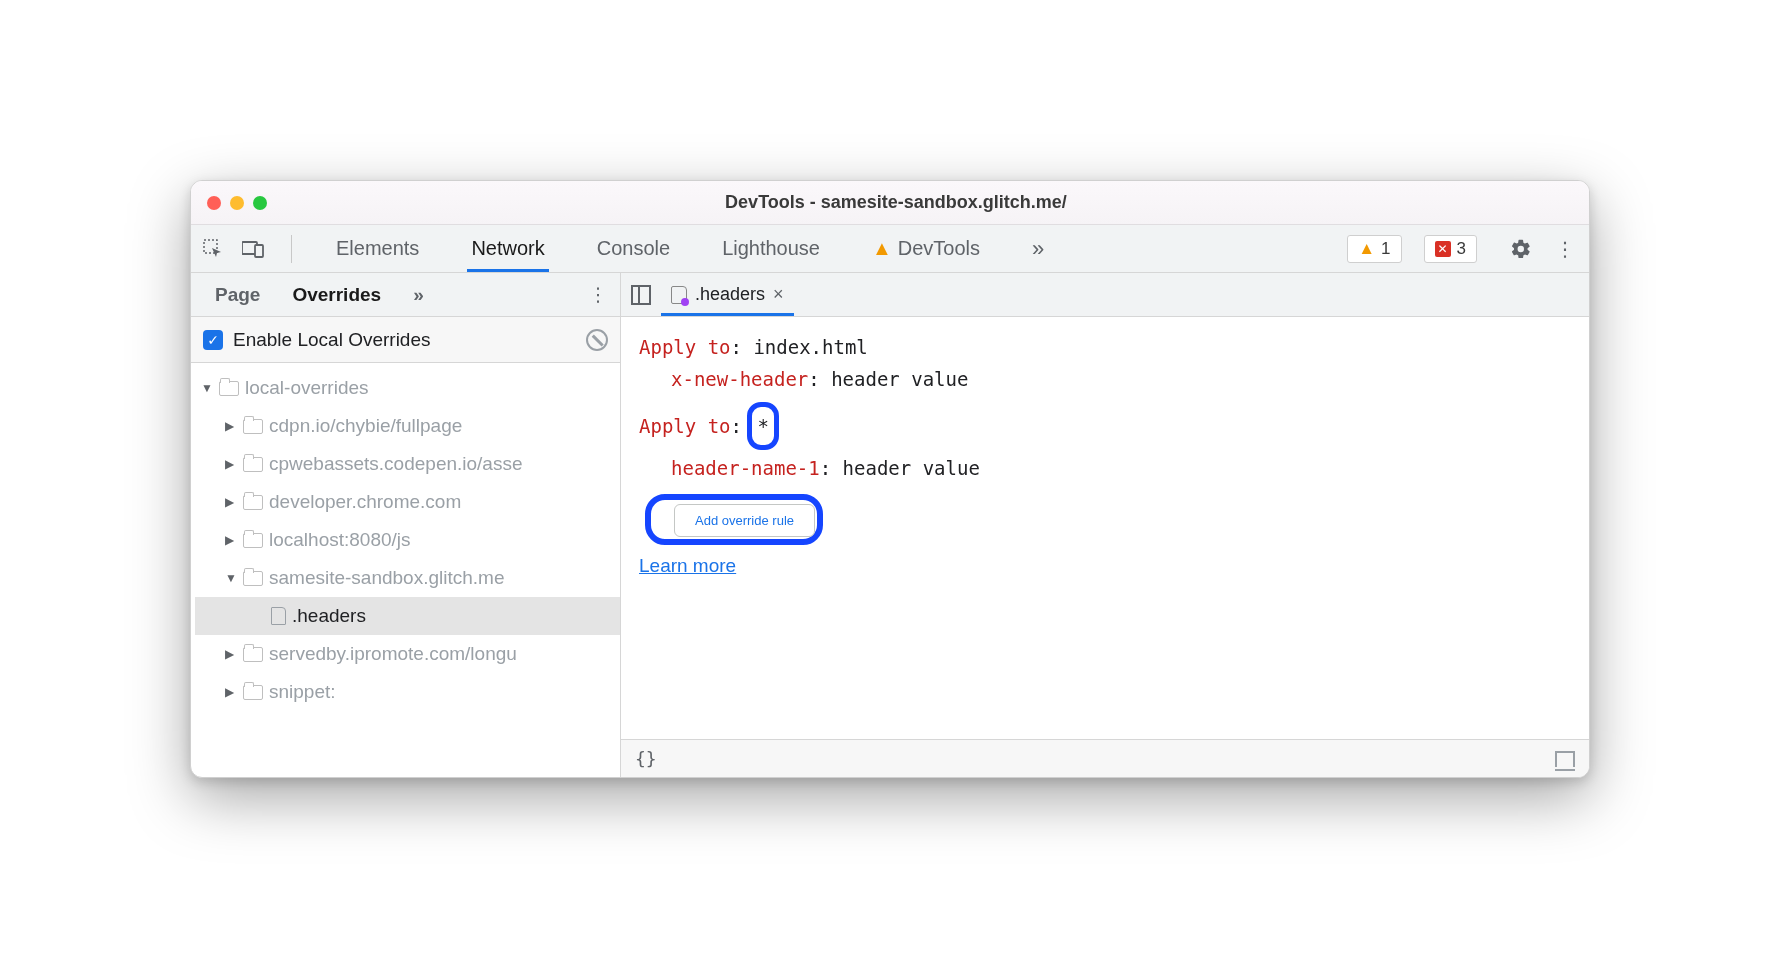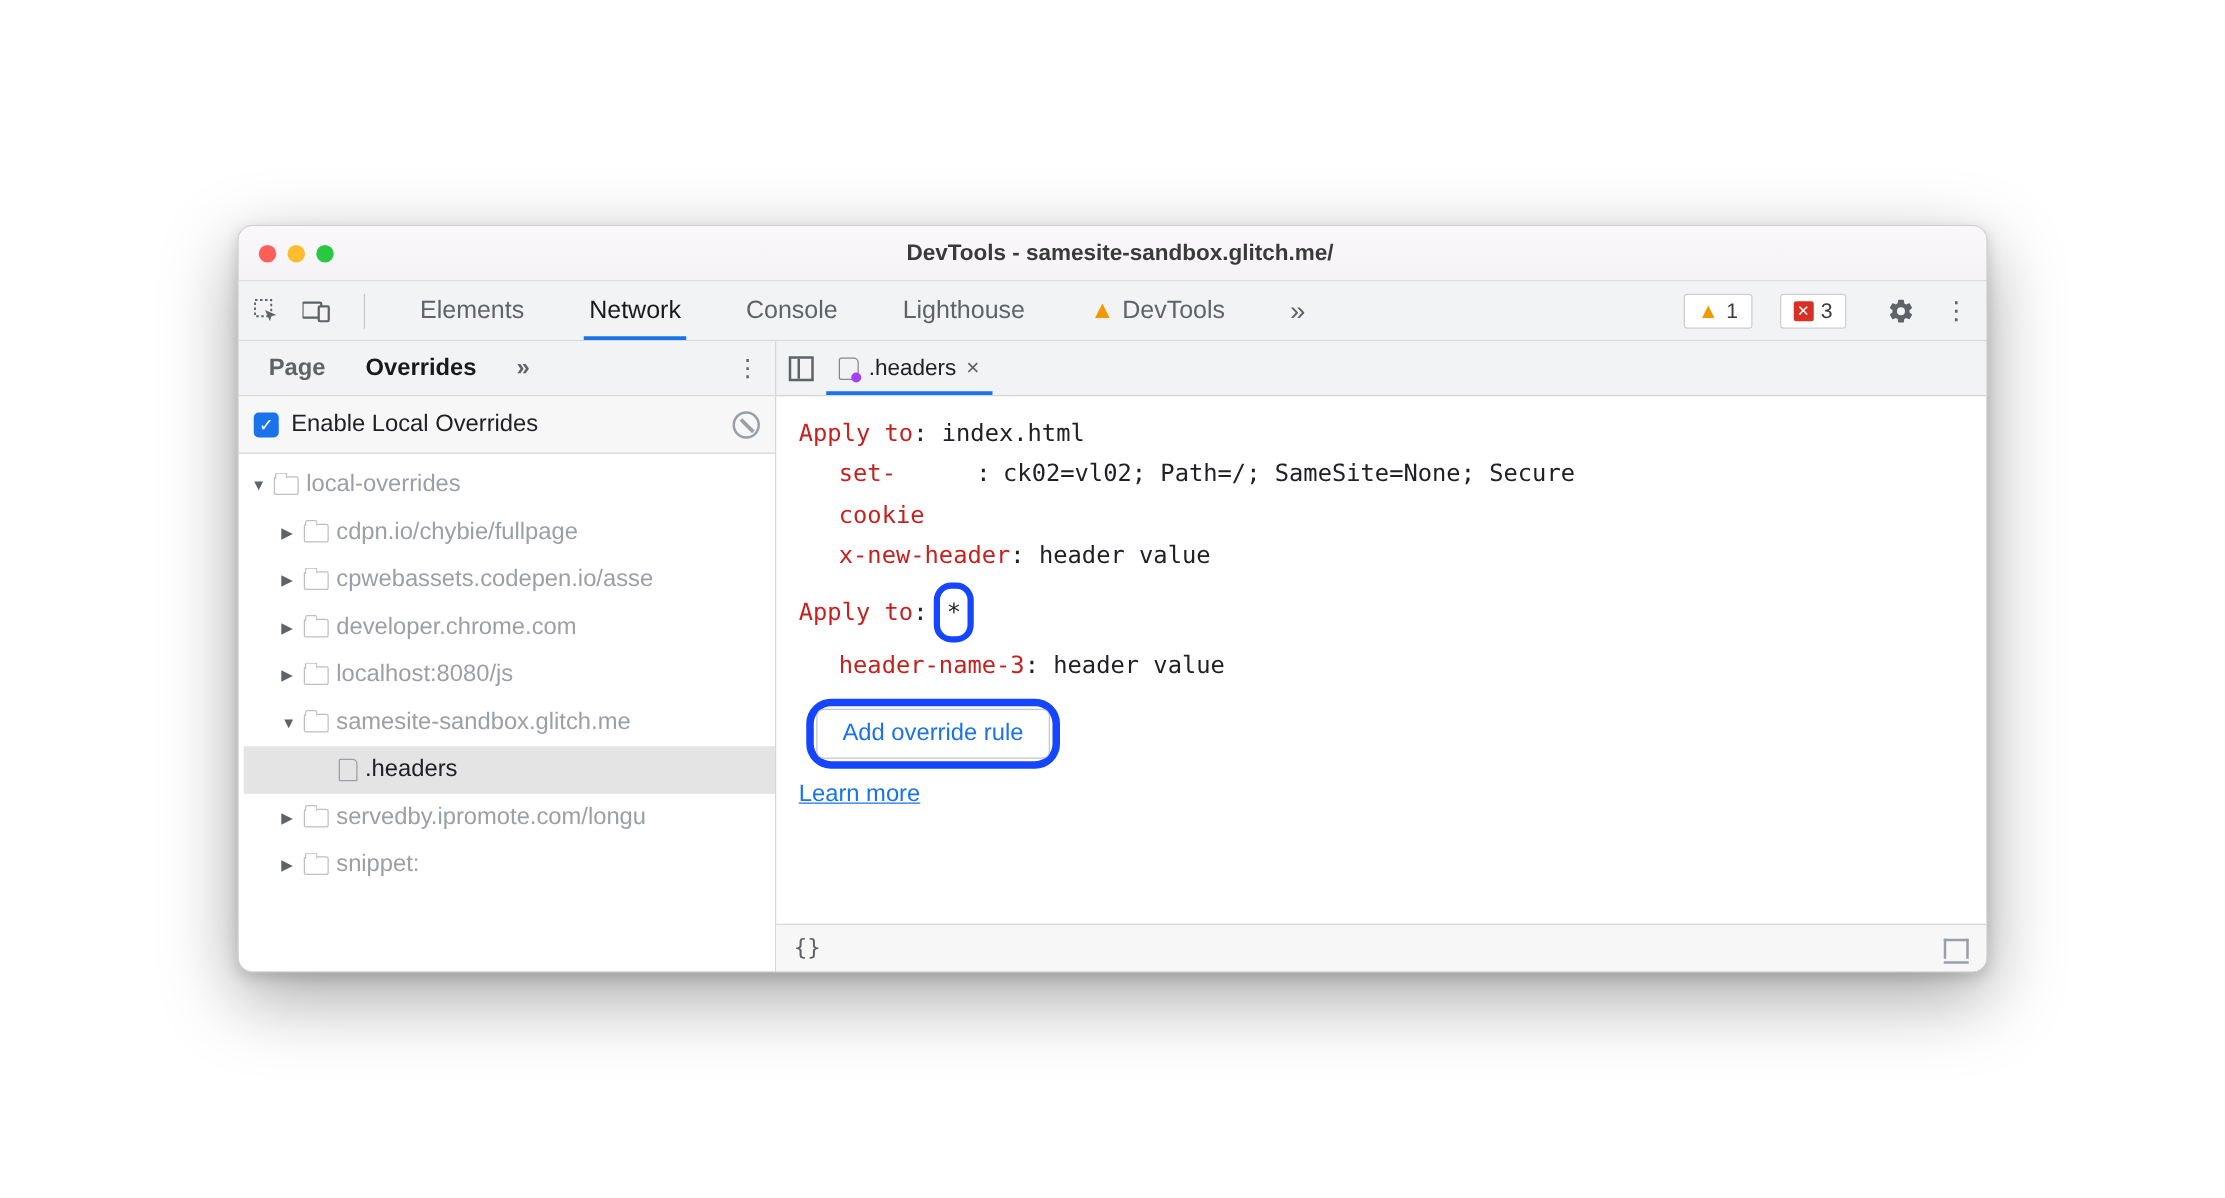--- a/index.html
+++ b/index.html
@@ -106,21 +106,21 @@
 
   .hl-asterisk { position:relative; display:inline-block; padding:0 4px; }
   .hl-asterisk::before {
     content:""; position:absolute; inset:-8px -6px -8px -6px;
     border:5px solid #1545ff; border-radius:14px;
   }
   .hl-asterisk span { position:relative; }
 
   .btn-wrap { display:inline-block; position:relative; margin:10px 0 4px 6px; padding:8px; }
   .btn-wrap::before { content:""; position:absolute; inset:0; border:6px solid #1545ff; border-radius:20px; }
-  .btn { position:relative; border:1px solid #c4c7c5; border-radius:6px; background:#fff; padding:8px 20px; color:#1a73e8; font-family:-apple-system, sans-serif; font-size:19px; }
+  .btn { position:relative; border:1px solid #c4c7c5; border-radius:6px; background:#fff; padding:8px 20px; color:#1a73e8; font-family:-apple-system, sans-serif; font-size:13px;margin-left:21px; }
 
   .learn { color:#1a73e8; text-decoration:underline; font-family:-apple-system, sans-serif; }
 
   .footer { height:38px; border-top:1px solid #d6d6d6; background:#f7f7f7; display:flex; align-items:center; padding:0 14px; color:#5f6368; font-size:18px; }
   .footer .right-ico { margin-left:auto; width:20px; height:16px; border:2px solid #9aa0a6; border-bottom:none; position:relative; }
   .footer .right-ico::after { content:""; position:absolute; left:-2px; right:-2px; bottom:-4px; height:2px; background:#9aa0a6; }
 
   
   svg { display:block; }
 </style>
@@ -269,36 +269,31 @@
       </div>
     </div>
 
     <div class="editor">
       <div class="editor-body">
 
         <div>
           <span class="kw">Apply to</span><span>: </span><span>index.html</span>
         </div>
 
-        <div class="row1">
-          <div class="hname kw">set-cookie</div>
-          <div>:</div>
-          <div class="hval">ck02=vl02; Path=/; SameSite=None; Secure</div>
-        </div>
 
         <div style="margin-left:32px">
           <span class="kw">x-new-header</span><span>: </span><span>header value</span>
         </div>
 
         <div style="margin-top:14px">
           <span class="kw">Apply to</span><span>: </span><span class="hl-asterisk"><span>*</span></span>
         </div>
 
         <div style="margin-left:32px; margin-top:10px">
-          <span class="kw">header-name-3</span><span>: </span><span>header value</span>
+          <span class="kw">header-name-1</span><span>: </span><span>header value</span>
         </div>
 
         <div class="btn-wrap">
           <button class="btn"><span>Add override rule</span></button>
         </div>
 
         <div><a href="#" class="learn"><span>Learn more</span></a></div>
       </div>
 
       <div class="footer">

